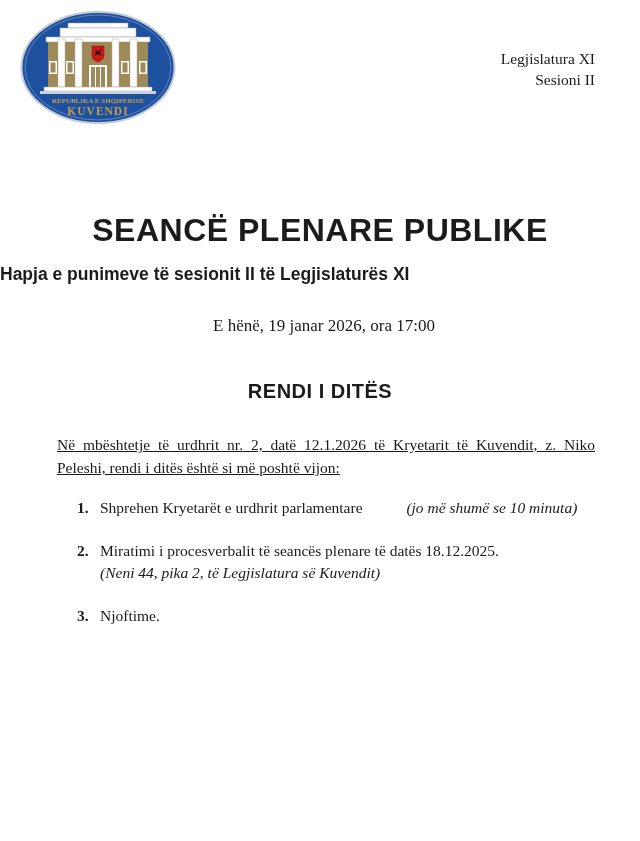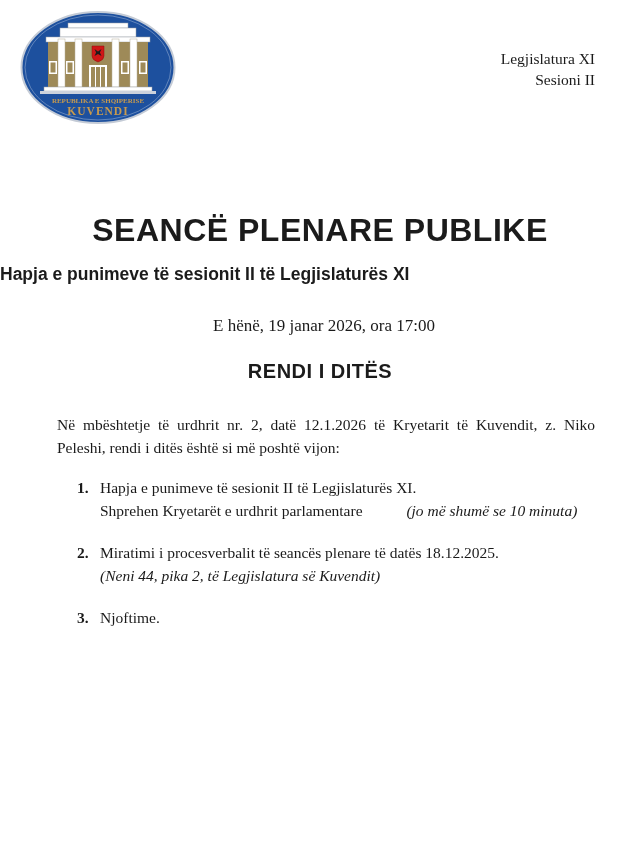--- a/index.html
+++ b/index.html
@@ -28,29 +28,30 @@
     font-family: "Liberation Sans", sans-serif;
     font-weight: 700; font-size: 17.5px;
     color: #1b1b1b;
   }
   .datetime {
     text-align: center; margin-top: 31px;
     font-size: 17px;
     margin-left: 8px;
   }
   .agenda-heading {
-    text-align: center; margin-top: 24px;
+    text-align: center; margin-top: 44px;
     font-family: "Liberation Sans", sans-serif;
     font-weight: 700; font-size: 20px; letter-spacing: 0.5px;
     color: #1b1b1b;
   }
   .intro {
     margin: 30px 45px 0 57px;
     font-size: 15.5px; line-height: 23px;
     text-align: justify;
+    text-decoration: underline;
   }
   .agenda-list {
     list-style: none;
     margin: 18px 45px 0 77px;
   }
   .agenda-item {
     display: grid;
     grid-template-columns: 23px 1fr;
     margin-bottom: 20px;
     font-size: 15.5px; line-height: 22.5px;
@@ -113,21 +114,20 @@
 <div class="title">SEANCË PLENARE PUBLIKE</div>
 <div class="subtitle">Hapja e punimeve të sesionit II të Legjislaturës XI</div>
 <div class="datetime">E hënë, 19 janar 2026, ora 17:00</div>
 <div class="agenda-heading">RENDI I DITËS</div>
 <p class="intro">Në mbështetje të urdhrit nr. 2, datë 12.1.2026 të Kryetarit të Kuvendit, z. Niko Peleshi, rendi i ditës është si më poshtë vijon:</p>
 
 <ol class="agenda-list">
     <li class="agenda-item">
       <span class="num">1.</span>
       <div>
-        <div>Hapja e punimeve të sesionit II të Legjislaturës XI.</div>
         <div><span>Shprehen Kryetarët e urdhrit parlamentare </span><span class="extra-italic">(jo më shumë se 10 minuta)</span></div>
       </div>
     </li>
     <li class="agenda-item">
       <span class="num">2.</span>
       <div>
         <div>Miratimi i procesverbalit të seancës plenare të datës 18.12.2025.</div>
         <div class="note">(Neni 44, pika 2, të Legjislatura së Kuvendit)</div>
       </div>
     </li>

